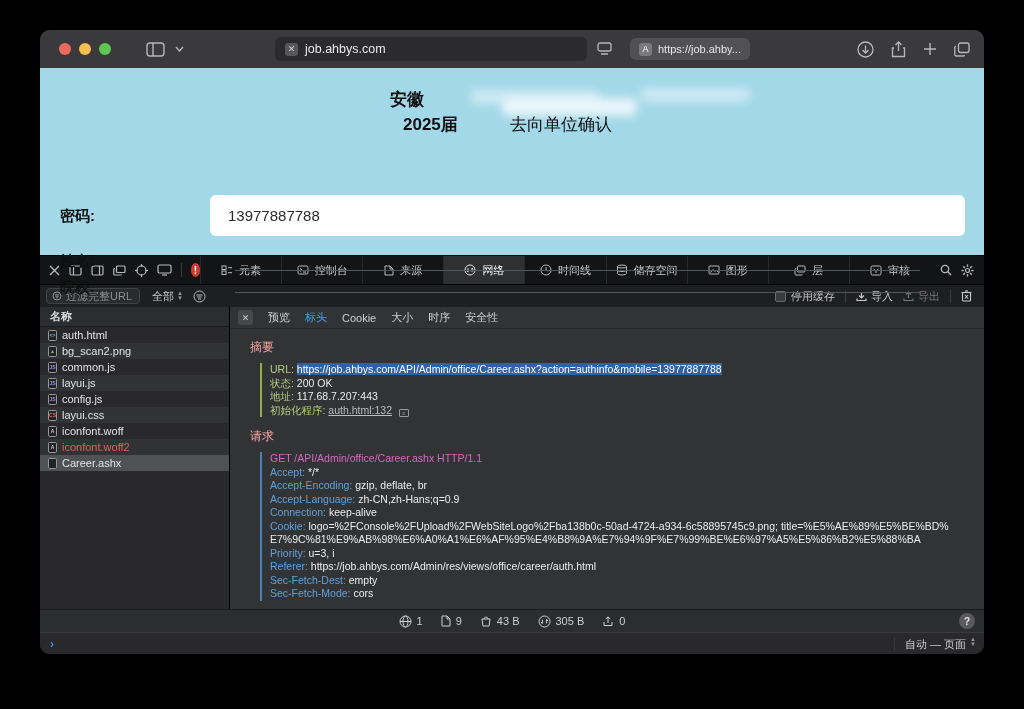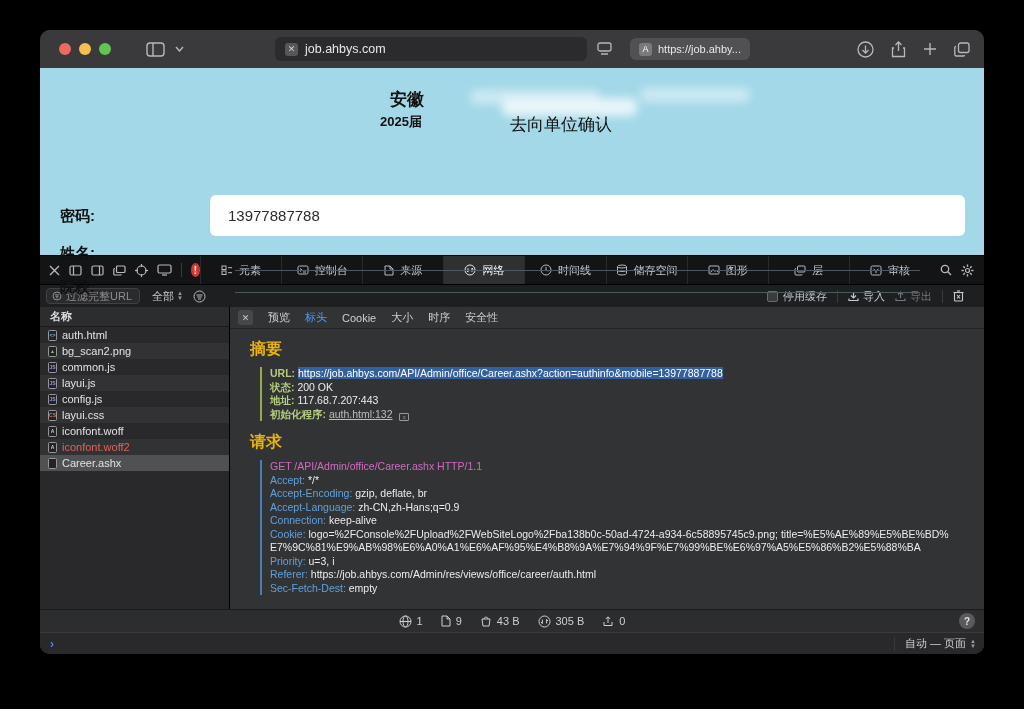--- a/index.html
+++ b/index.html
@@ -26,21 +26,21 @@
     display:flex; align-items:center; padding:0 9px; gap:6px; }
   .tab-badge { width:13px; height:13px; border-radius:3px; background:#7a7a7e; color:#fff; font-size:9px;
     display:flex; align-items:center; justify-content:center; }
   .tabpill .tab-url { color:#e8e8ea; font-size:11px; }
   .tb-right { position:absolute; right:14px; top:0; height:38px; display:flex; align-items:center; gap:17px; }
 
   
   .page { height:187px; background:#a3d8e8; position:relative; color:#101010; }
   .blob { position:absolute; background:rgba(240,250,253,.55); filter:blur(5px); border-radius:6px; }
   .h1a { position:absolute; left:350px; top:20px; font-size:17px; font-weight:bold; }
-  .h2a { position:absolute; left:340px; top:45px; font-size:13px; font-weight:bold; }
+  .h2a { position:absolute; left:363px; top:45px; font-size:17px; font-weight:bold; }
   .h2b { position:absolute; left:470px; top:45px; font-size:17px; font-weight:normal; }
   .flabel { position:absolute; left:20px; font-size:15px; font-weight:bold; }
   .pw-input { position:absolute; left:170px; top:127px; width:755px; height:41px; background:#fff;
     border:none; border-radius:6px; font-size:15px; color:#2b2b2b; padding-left:18px;
     font-family:"Liberation Sans",sans-serif; }
   .uline { position:absolute; height:1px; background:#4a5a60; left:195px; width:685px; }
 
   
   .devtools { height:399px; display:flex; flex-direction:column; background:#2c2d2f; border-top:1px solid #000; }
   .dt-tabbar { height:28px; background:#131416; display:flex; align-items:stretch; flex:none; }
@@ -53,21 +53,21 @@
   .dt-tab.active { background:#2e3032; color:#fff; }
   .dt-tab svg { flex:none; }
   .dt-tools { width:54px; flex:none; display:flex; align-items:center; justify-content:space-evenly; color:#b9b9bd; }
 
   .dt-filterbar { height:23px; background:#1e1f21; border-top:1px solid #000; display:flex; align-items:center;
     flex:none; color:#c9c9cd; font-size:11px; }
   .filter-input { margin-left:6px; width:94px; height:16px; background:#2a2b2d; border:1px solid #404144;
     border-radius:4px; display:flex; align-items:center; gap:4px; padding:0 5px; color:#8e8e93; }
   .scope { margin-left:12px; display:flex; align-items:center; gap:3px; }
   .updn { display:flex; flex-direction:column; font-size:6px; line-height:5px; color:#9a9a9e; }
-  .fb-right { margin-left:auto; display:flex; align-items:center; gap:10px; padding-right:20px; }
+  .fb-right { margin-left:auto; display:flex; align-items:center; gap:10px; padding-right:12px; }
   .checkbox { width:11px; height:11px; border:1px solid #6a6a6e; border-radius:2px; background:#3a3b3d; }
   .fb-right .sep { width:1px; height:13px; background:#3a3a3c; }
   .dim { color:#77777b; }
 
   .dt-main { flex:1; display:flex; min-height:0; }
   .files { width:190px; flex:none; background:#29292b; border-right:1px solid #000; display:flex; flex-direction:column; }
   .files-header { height:20px; background:#2c2d2f; border-bottom:1px solid #1b1b1d; color:#dcdcde;
     font-size:11px; font-weight:bold; display:flex; align-items:center; padding-left:10px; }
   .frow { height:16px; display:flex; align-items:center; gap:5px; padding-left:8px; font-size:11px; color:#e2e2e4;text-align:right; }
   .frow:nth-child(odd){ background:#313234; }
@@ -78,43 +78,43 @@
   .ficon.html{color:#6db2e8;} .ficon.img{color:#7cc97c;} .ficon.js{color:#9b8fe8;}
   .ficon.css{color:#e06c60;} .ficon.font{color:#c9c9cd;} .ficon.doc{color:#9a9a9e;}
 
   .detail { flex:1; background:#323335; display:flex; flex-direction:column; min-width:0; }
   .detail-tabs { height:22px; border-bottom:1px solid #242426; display:flex; align-items:center; gap:15px;
     padding-left:8px; font-size:11px; color:#cfcfd2; flex:none; }
   .dclose { width:15px; height:15px; border-radius:3px; background:#47484a; color:#c9c9cd; font-size:9px;
     display:flex; align-items:center; justify-content:center; }
   .dtab.active { color:#4f9cf7; }
   .detail-body { flex:1; overflow:hidden; padding:10px 0 0 20px; }
-  .sec-title { color:#eab308; font-size:16px; font-weight:bold; }
+  .sec-title { color:#fca5a5; font-size:12px; font-weight:normal; }
   .sec-block { margin:7px 0 0 10px; padding-left:8px; font-size:10.5px; line-height:13.5px; color:#ececee; }
   .sec-block.summary { border-left:2px solid #93ad4a; }
   .sec-block.request { border-left:2px solid #4a7fb5; margin-bottom:0; }
-  .lab-green { color:#b4cd7e; font-weight:bold;text-align:center; }
+  .lab-green { color:#b4cd7e; font-weight:normal;text-align:center; }
   .hl { background:#33609e; color:#fff; }
   .init-link { color:#bdbdc1; text-decoration:underline; }
   .init-box { display:inline-block; width:10px; height:8px; border:1px solid #9a9a9e; border-radius:1px;
     vertical-align:-1px; margin-left:4px; font-size:5px; color:#9a9a9e; text-align:center; line-height:7px; }
   .req-line { color:#d36ac2; }
   .lab-blue { color:#5fa1dd; }
   .hdr-line { word-break:break-all; padding-right:30px; }
   .gap { height:11px; }
 
   .dt-statusbar { height:23px; background:#2c2d2f; border-top:1px solid #1b1b1d; display:flex; align-items:center;
     justify-content:center; gap:18px; font-size:11px; color:#cfcfd2; flex:none; position:relative; }
   .stat { display:flex; align-items:center; gap:5px; color:#cfcfd2; }
   .help-btn { position:absolute; right:9px; width:16px; height:16px; border-radius:50%; background:#5a5a5e;
     color:#e4e4e6; font-size:10px; font-weight:bold; display:flex; align-items:center; justify-content:center; }
   .dt-consolebar { height:22px; background:#29292b; border-top:1px solid #3a3a3c; display:flex; align-items:center;
     flex:none; font-size:11px; color:#cfcfd2; position:relative; }
   .prompt { color:#3f8ae8; font-weight:bold; font-size:12px; margin-left:10px; }
-  .ctx { position:absolute; right:8px; display:flex; align-items:center; gap:4px; border-left:1px solid #3a3a3c;
+  .ctx { position:absolute; right:8px; display:flex; align-items:flex-start; gap:4px; border-left:1px solid #3a3a3c;
     padding-left:10px; height:14px; }
   svg { display:block; }
 </style>
 </head>
 <body>
 
 <div class="window">
 
   <div class="titlebar">
     <div class="lights">
@@ -180,21 +180,21 @@
   <div class="page">
     <div class="blob" style="left:430px; top:22px; width:130px; height:14px;"></div>
     <div class="blob" style="left:600px; top:20px; width:110px; height:14px;"></div>
     <div class="blob" style="left:462px; top:30px; width:135px; height:18px; background:rgba(250,253,255,.8);"></div>
     <div class="h1a">安徽</div>
     <div class="h2a">2025届</div>
     <div class="h2b">去向单位确认</div>
 
     <div class="flabel" style="top:139px;">密码:</div>
     <input class="pw-input" value="13977887788" style="">
-    <div class="flabel" style="top:176px;">姓名:</div>
+    <div class="flabel" style="top:184px;">姓名:</div>
     <div class="uline" style="top:202px;"></div>
     <div class="flabel" style="top:210px;">院校:</div>
     <div class="uline" style="top:224px;"></div>
   </div>
 
   <div class="devtools">
 
     <div class="dt-tabbar">
       <div class="dt-left">
         <span>
@@ -479,20 +479,21 @@
           <div class="sec-block request">
             <div class="req-line">GET /API/Admin/office/Career.ashx HTTP/1.1</div>
             <div class="hdr-line"><span class="lab-blue">Accept:</span> <span>*/*</span></div>
             <div class="hdr-line"><span class="lab-blue">Accept-Encoding:</span> <span>gzip, deflate, br</span></div>
             <div class="hdr-line"><span class="lab-blue">Accept-Language:</span> <span>zh-CN,zh-Hans;q=0.9</span></div>
             <div class="hdr-line"><span class="lab-blue">Connection:</span> <span>keep-alive</span></div>
             <div class="hdr-line"><span class="lab-blue">Cookie:</span> <span>logo=%2FConsole%2FUpload%2FWebSiteLogo%2Fba138b0c-50ad-4724-a934-6c58895745c9.png; title=%E5%AE%89%E5%BE%BD%E7%9C%81%E9%AB%98%E6%A0%A1%E6%AF%95%E4%B8%9A%E7%94%9F%E7%99%BE%E6%97%A5%E5%86%B2%E5%88%BA</span></div>
             <div class="hdr-line"><span class="lab-blue">Priority:</span> <span>u=3, i</span></div>
             <div class="hdr-line"><span class="lab-blue">Referer:</span> <span>https://job.ahbys.com/Admin/res/views/office/career/auth.html</span></div>
             <div class="hdr-line"><span class="lab-blue">Sec-Fetch-Dest:</span> <span>empty</span></div>
+            <div class="hdr-line"><span class="lab-blue">Sec-Fetch-Mode:</span> <span>cors</span></div>
           </div>
         </div>
       </div>
     </div>
 
     <div class="dt-statusbar">
       <span class="stat">
         <svg width="13" height="13" viewBox="0 0 13 13">
             <circle cx="6.5" cy="6.5" r="5.5" fill="none" stroke="#cfcfd2"></circle>
             <ellipse cx="6.5" cy="6.5" rx="2.5" ry="5.5" fill="none" stroke="#cfcfd2"></ellipse>

